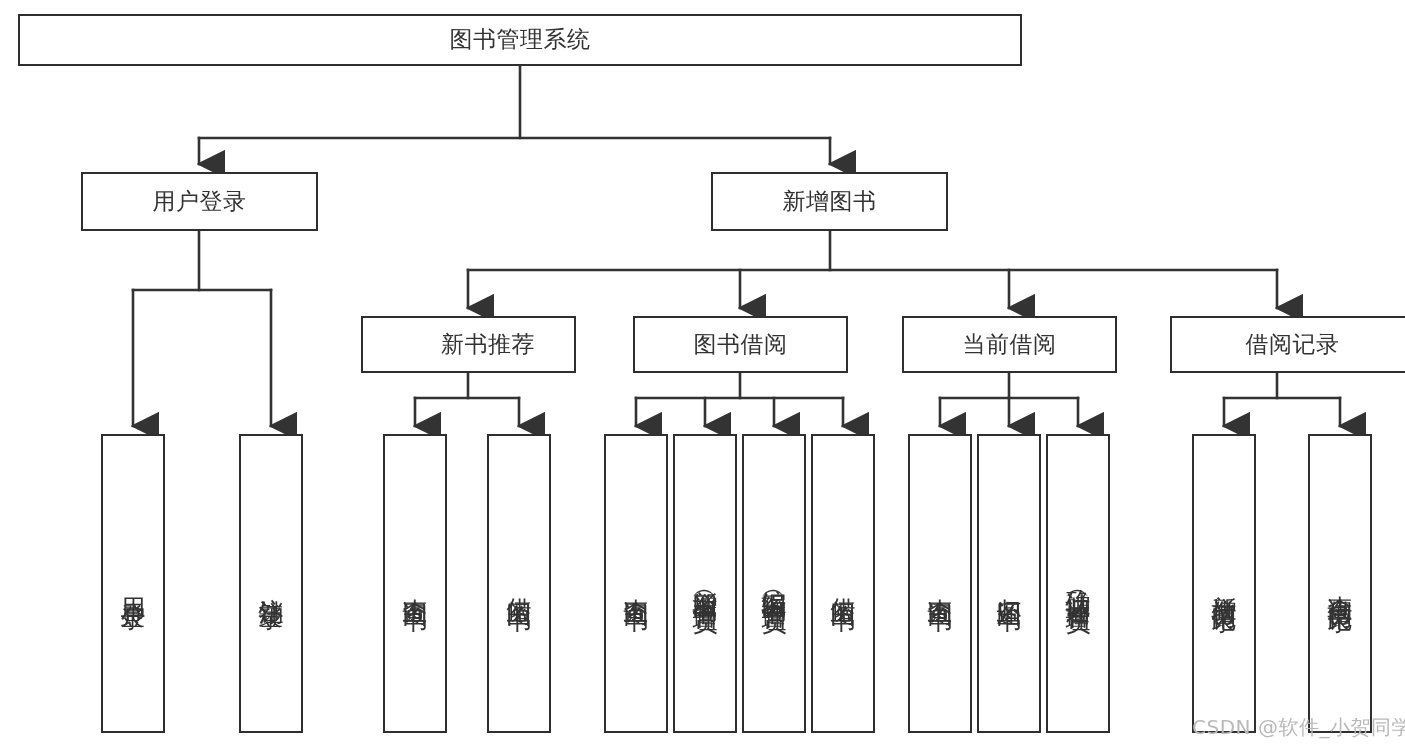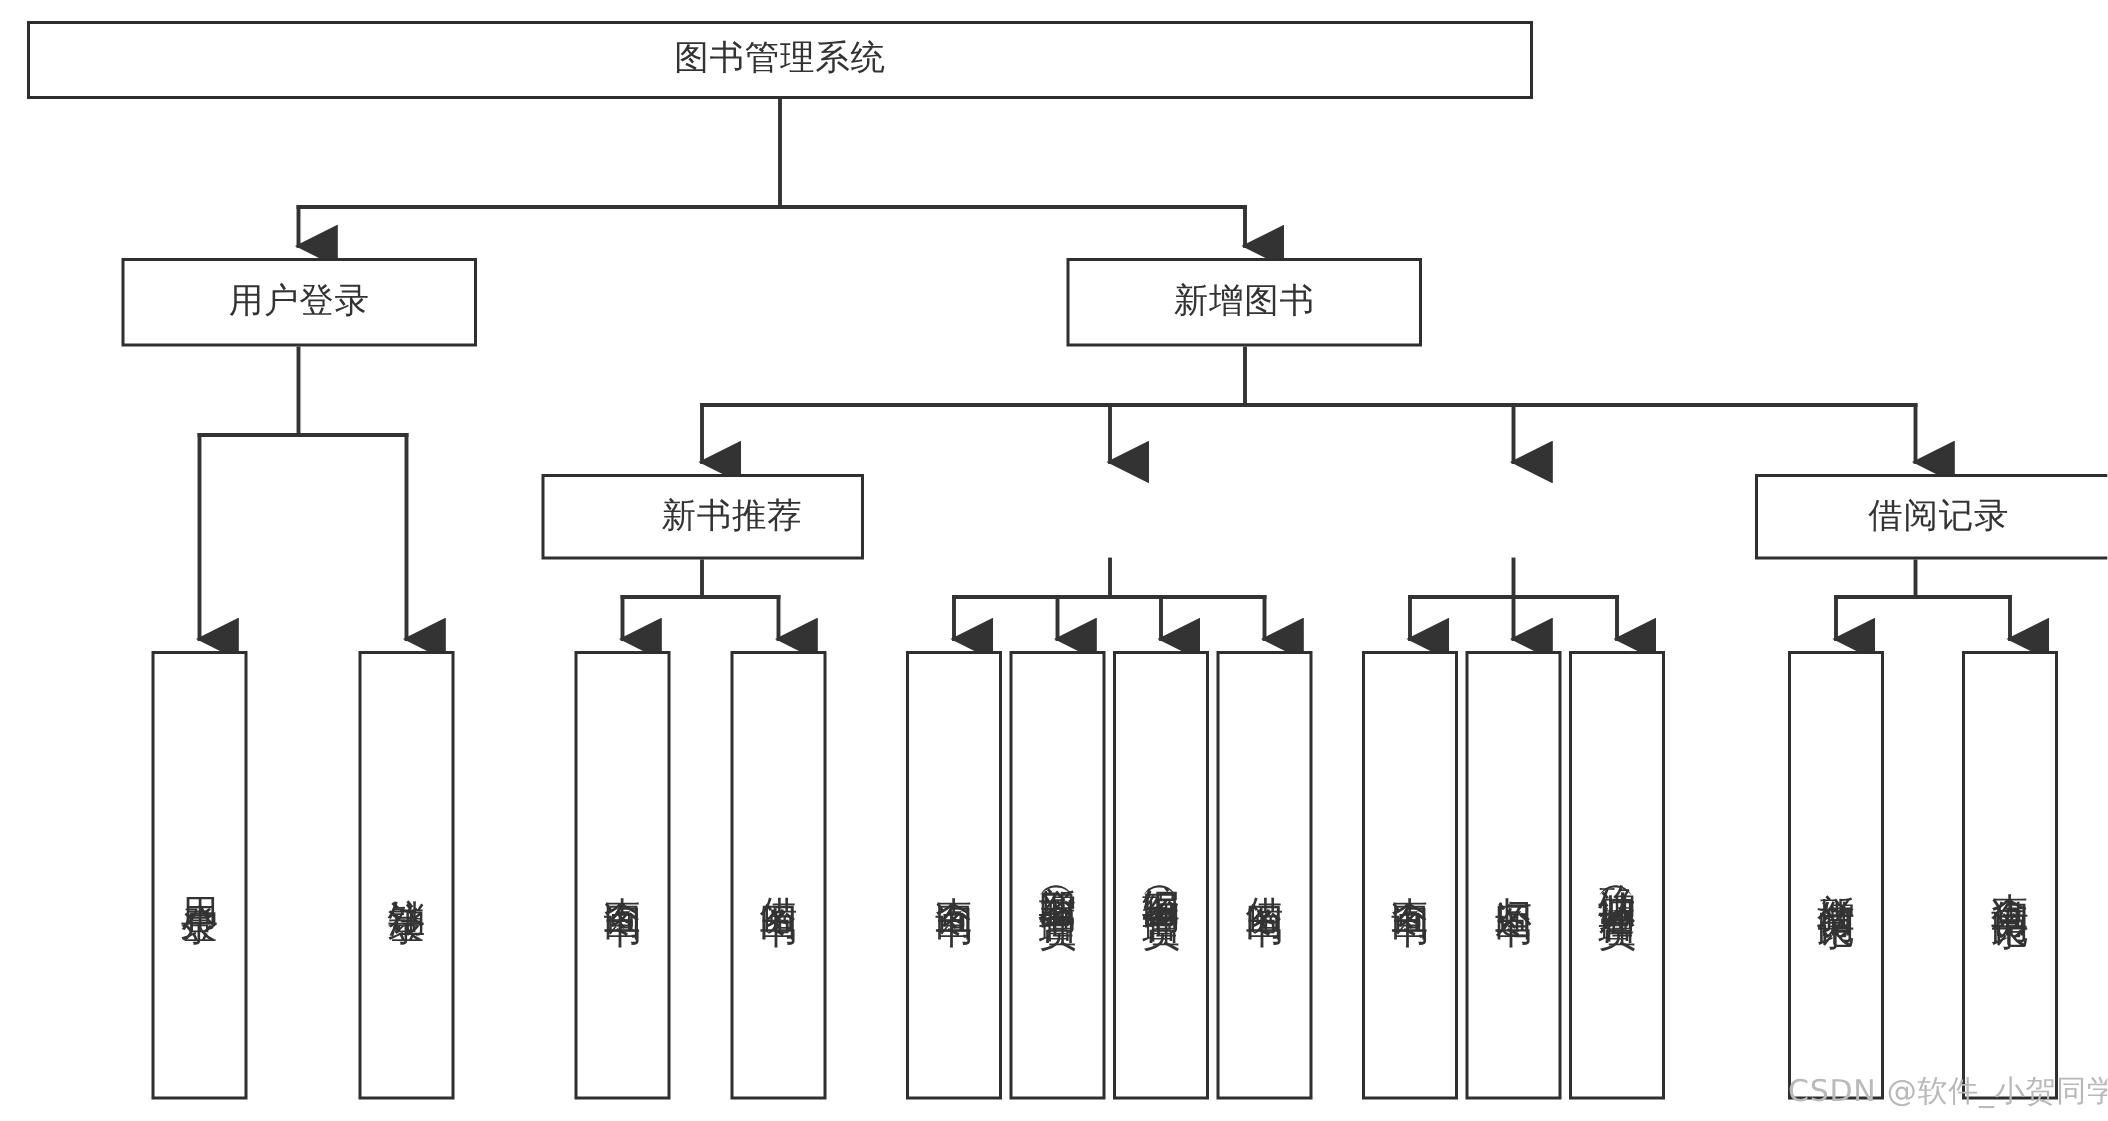--- a/index.html
+++ b/index.html
@@ -137,20 +137,26 @@
   <div class="node horiz" style="left:81px; top:172px; width:237px; height:59px;">
     <span class="label">用户登录</span>
   </div>
   <div class="node horiz" style="left:711px; top:172px; width:237px; height:59px;">
     <span class="label">新增图书</span>
   </div>
 
   <div class="node horiz" style="left:361px; top:316px; width:215px; height:57px;padding-left:39px;">
     <span class="label">新书推荐</span>
   </div>
+  <div class="node horiz" style="left:633px; top:316px; width:215px; height:57px;">
+    <span class="label">图书借阅</span>
+  </div>
+  <div class="node horiz" style="left:902px; top:316px; width:215px; height:57px;">
+    <span class="label">当前借阅</span>
+  </div>
   <div class="node horiz" style="left:1170px; top:316px; width:245px; height:57px;">
     <span class="label">借阅记录</span>
   </div>
 
   <div class="node vert" style="left:101px; top:434px; width:64px; height:299px;">
     <span class="label">用户登录</span>
   </div>
   <div class="node vert" style="left:239px; top:434px; width:64px; height:299px;">
     <span class="label">注销登录</span>
   </div>

